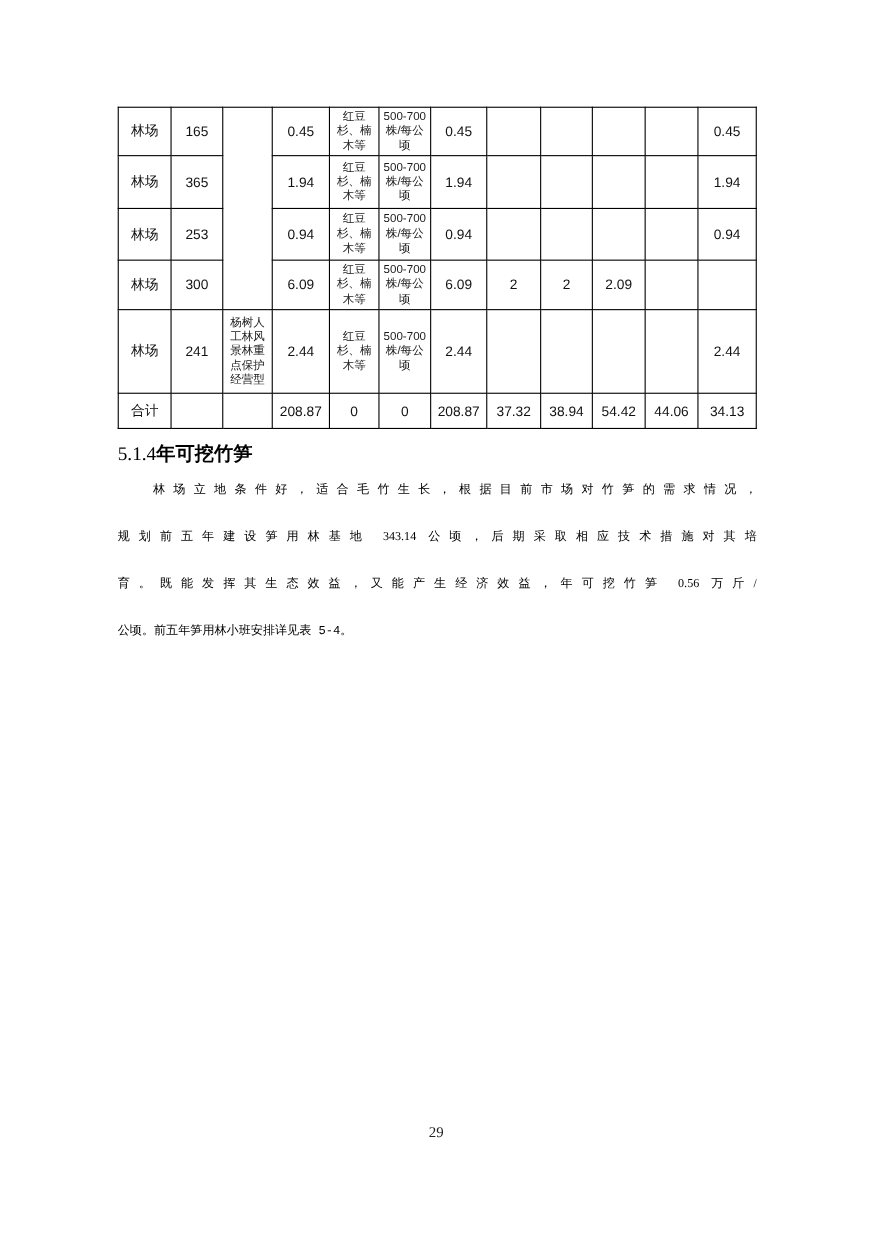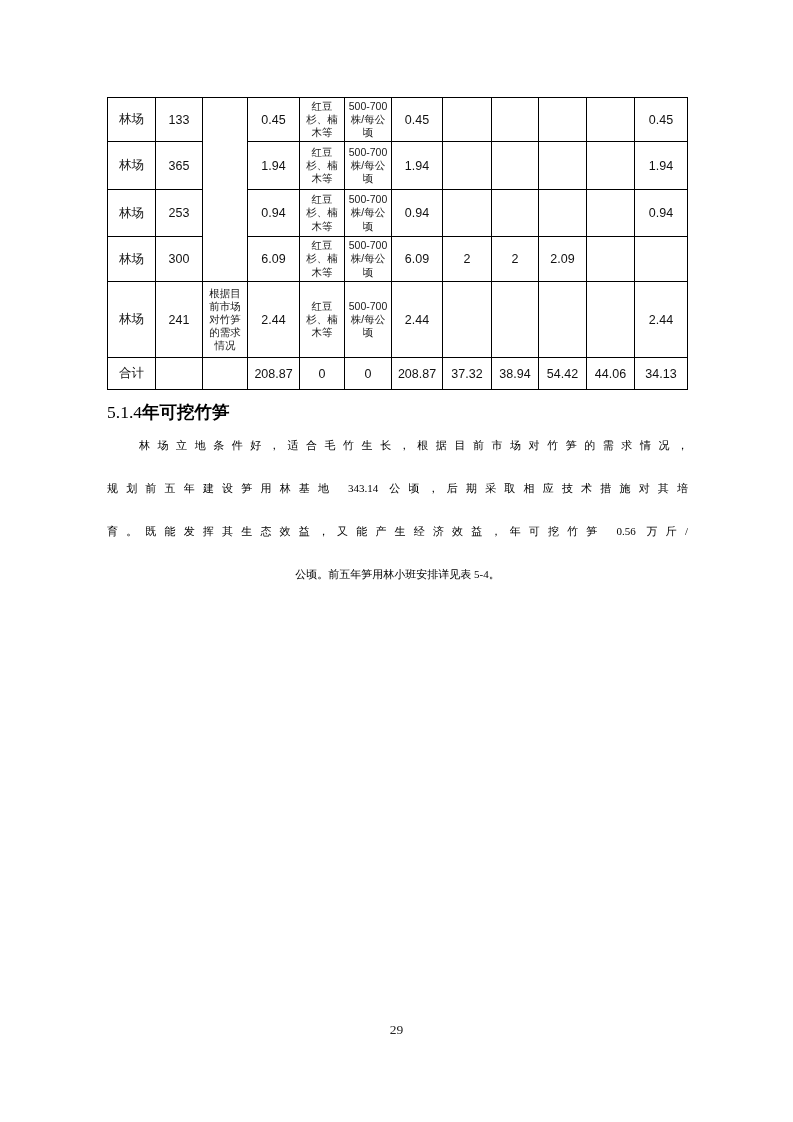--- a/index.html
+++ b/index.html
@@ -77,21 +77,21 @@
     color: #000;
   }
   .para .line {
     line-height: 43px;
     height: 43px;
     text-align: justify;
     text-align-last: justify;
     overflow: hidden;
   }
   .para .line.first { text-indent: 32px; }
-  .para .line.last  { text-align: center; text-align-last: auto; }
+  .para .line.last  { text-align: left; text-align-last: auto; font-family: Liberation Mono, monospace; }
 
   
   .pagenum {
     position: absolute;
     left: 0; top: 1022px;
     width: 793px;
     text-align: center;
     font-family: "Liberation Serif", serif;
     font-size: 13.5px;
     color: #222;
@@ -113,21 +113,21 @@
       <col style="width:51px">
         <col style="width:49px">
         <col style="width:47px">
       <col style="width:48px">
         <col style="width:48px">
         <col style="width:53px">
     </colgroup>
     <tbody>
       <tr class="r1">
         <td>林场</td>
-        <td>133</td>
+        <td>165</td>
         <td class="sm" rowspan="4"></td>
         <td>0.45</td>
         <td class="sm">红豆杉、楠木等</td>
         <td class="sm">500-700株/每公顷</td>
         <td>0.45</td>
         <td></td>
         <td></td>
         <td></td>
         <td></td>
         <td>0.45</td>
@@ -167,21 +167,21 @@
         <td>6.09</td>
         <td>2</td>
         <td>2</td>
         <td>2.09</td>
         <td></td>
         <td></td>
       </tr>
       <tr class="r5">
         <td>林场</td>
         <td>241</td>
-        <td class="sm">根据目前市场对竹笋的需求情况</td>
+        <td class="sm">杨树人工林风景林重点保护经营型</td>
         <td>2.44</td>
         <td class="sm">红豆杉、楠木等</td>
         <td class="sm">500-700株/每公顷</td>
         <td>2.44</td>
         <td></td>
         <td></td>
         <td></td>
         <td></td>
         <td>2.44</td>
       </tr>

